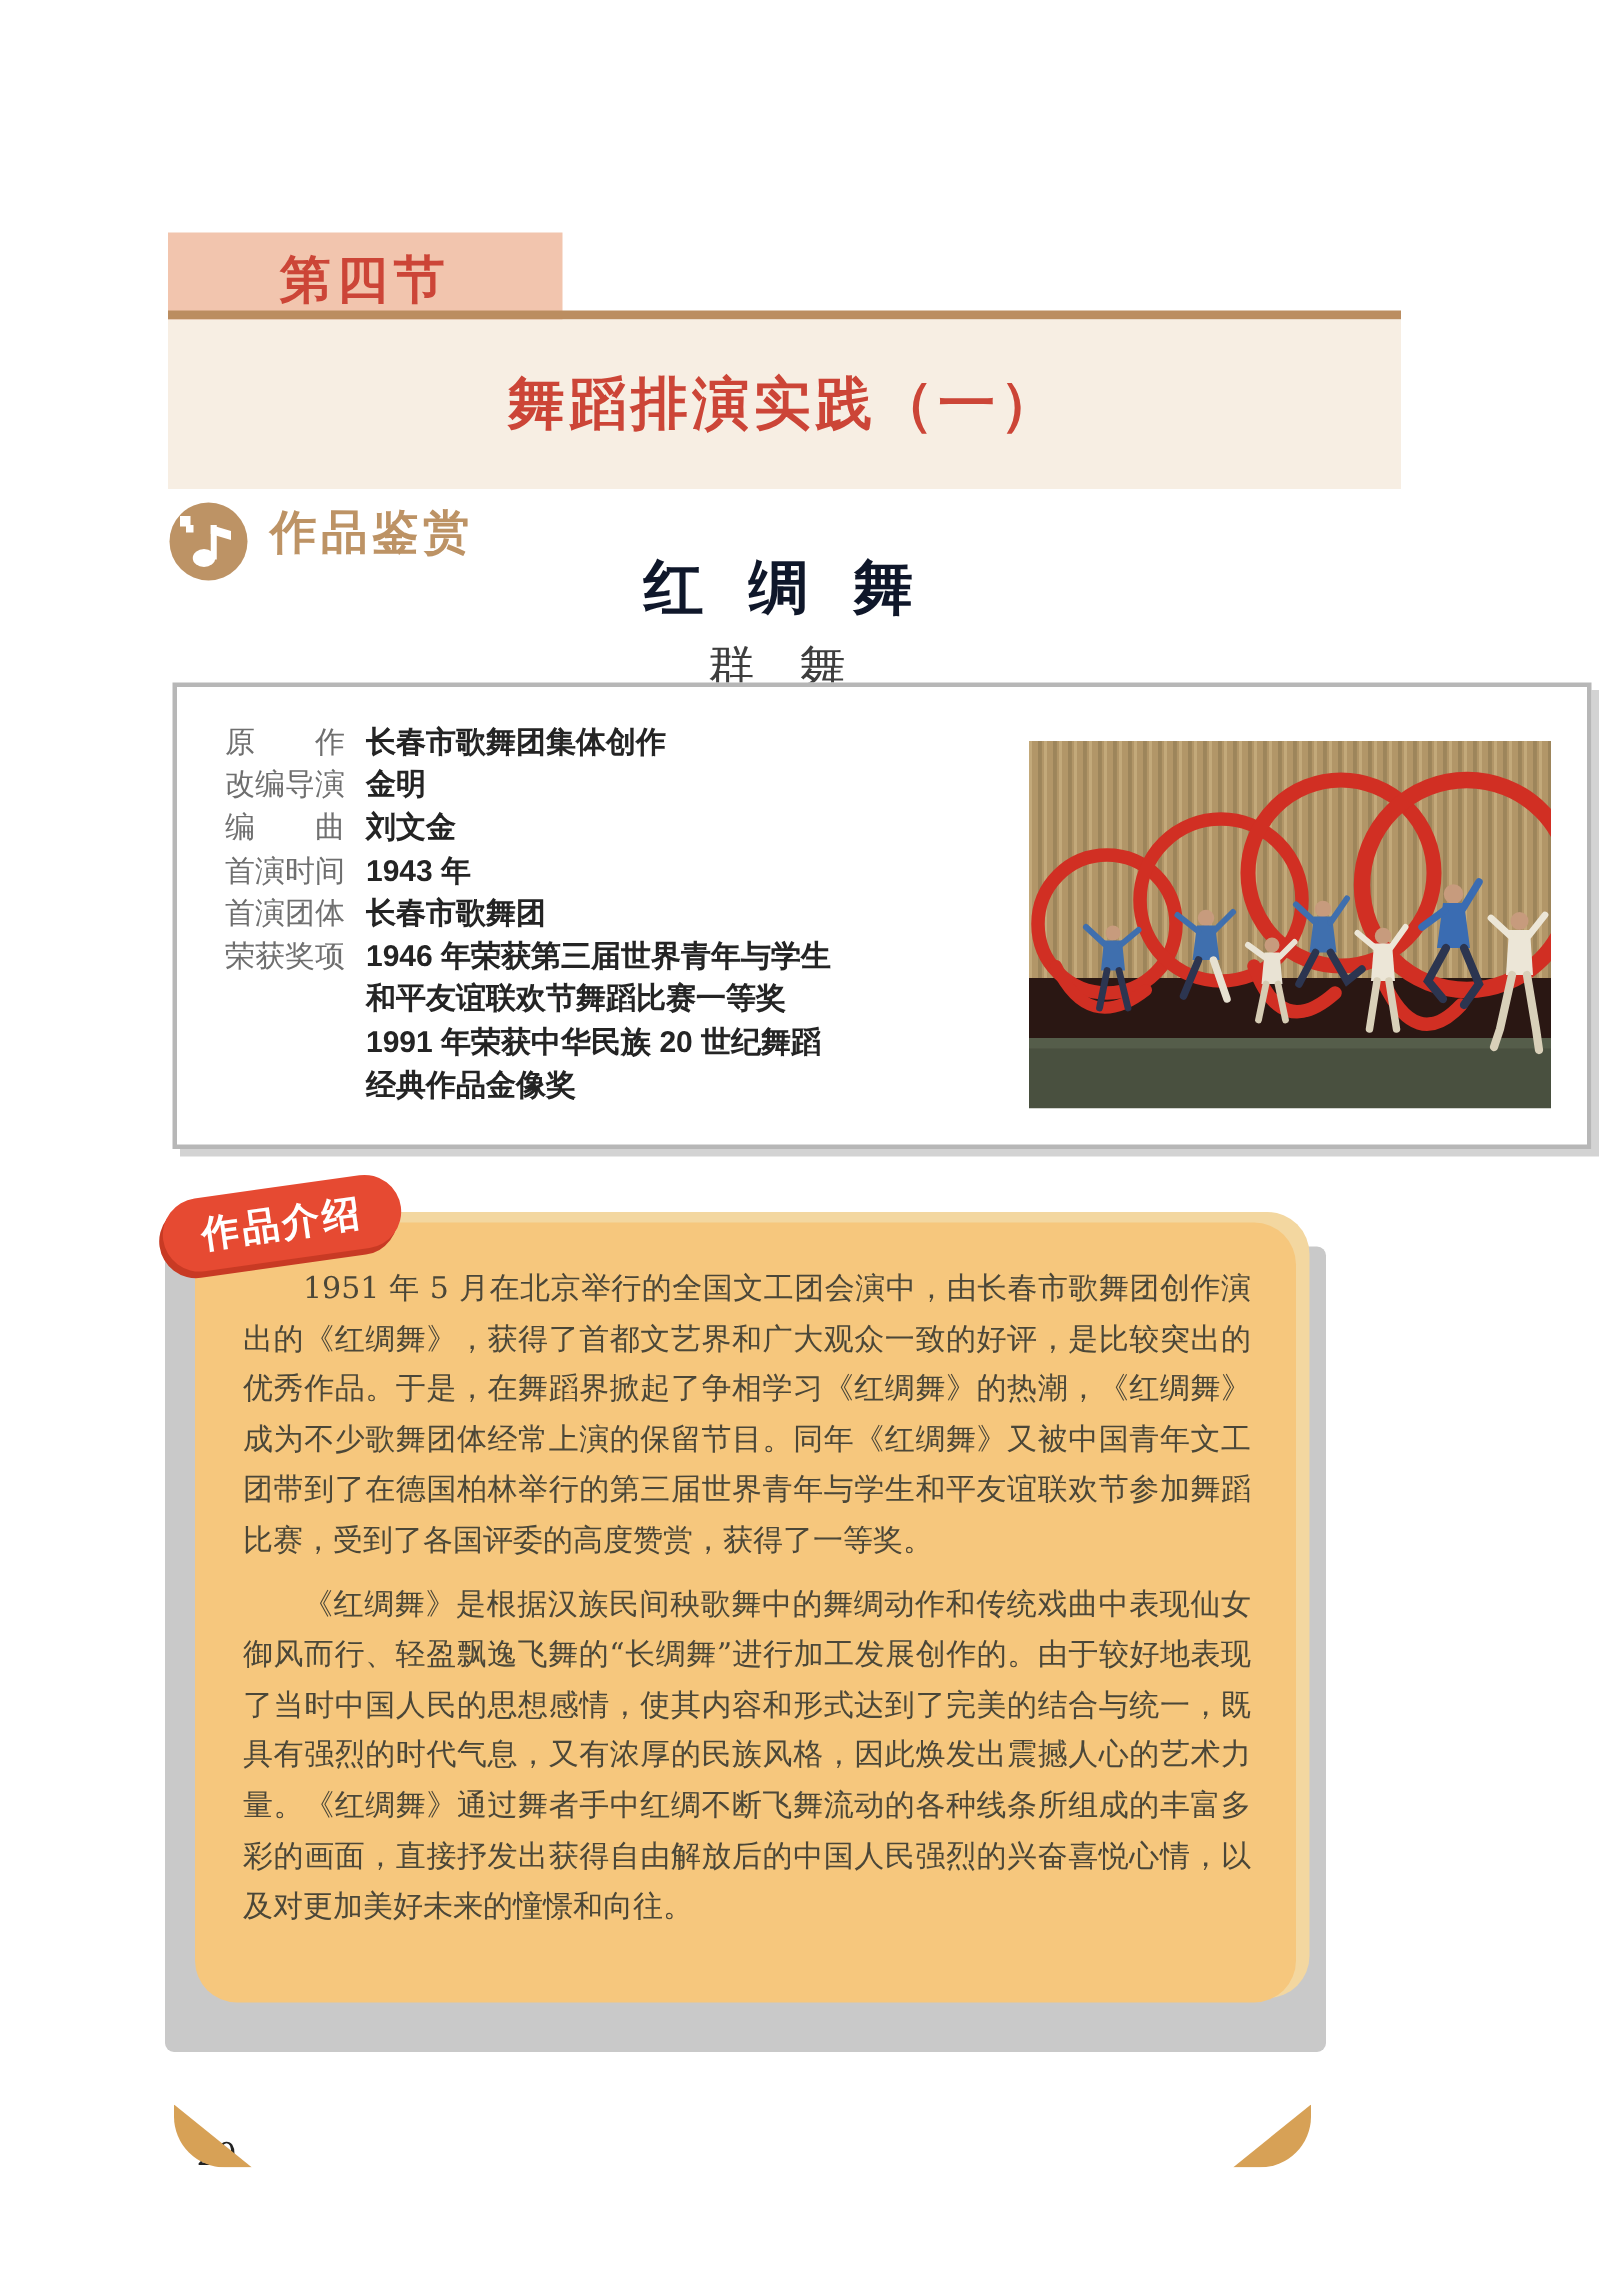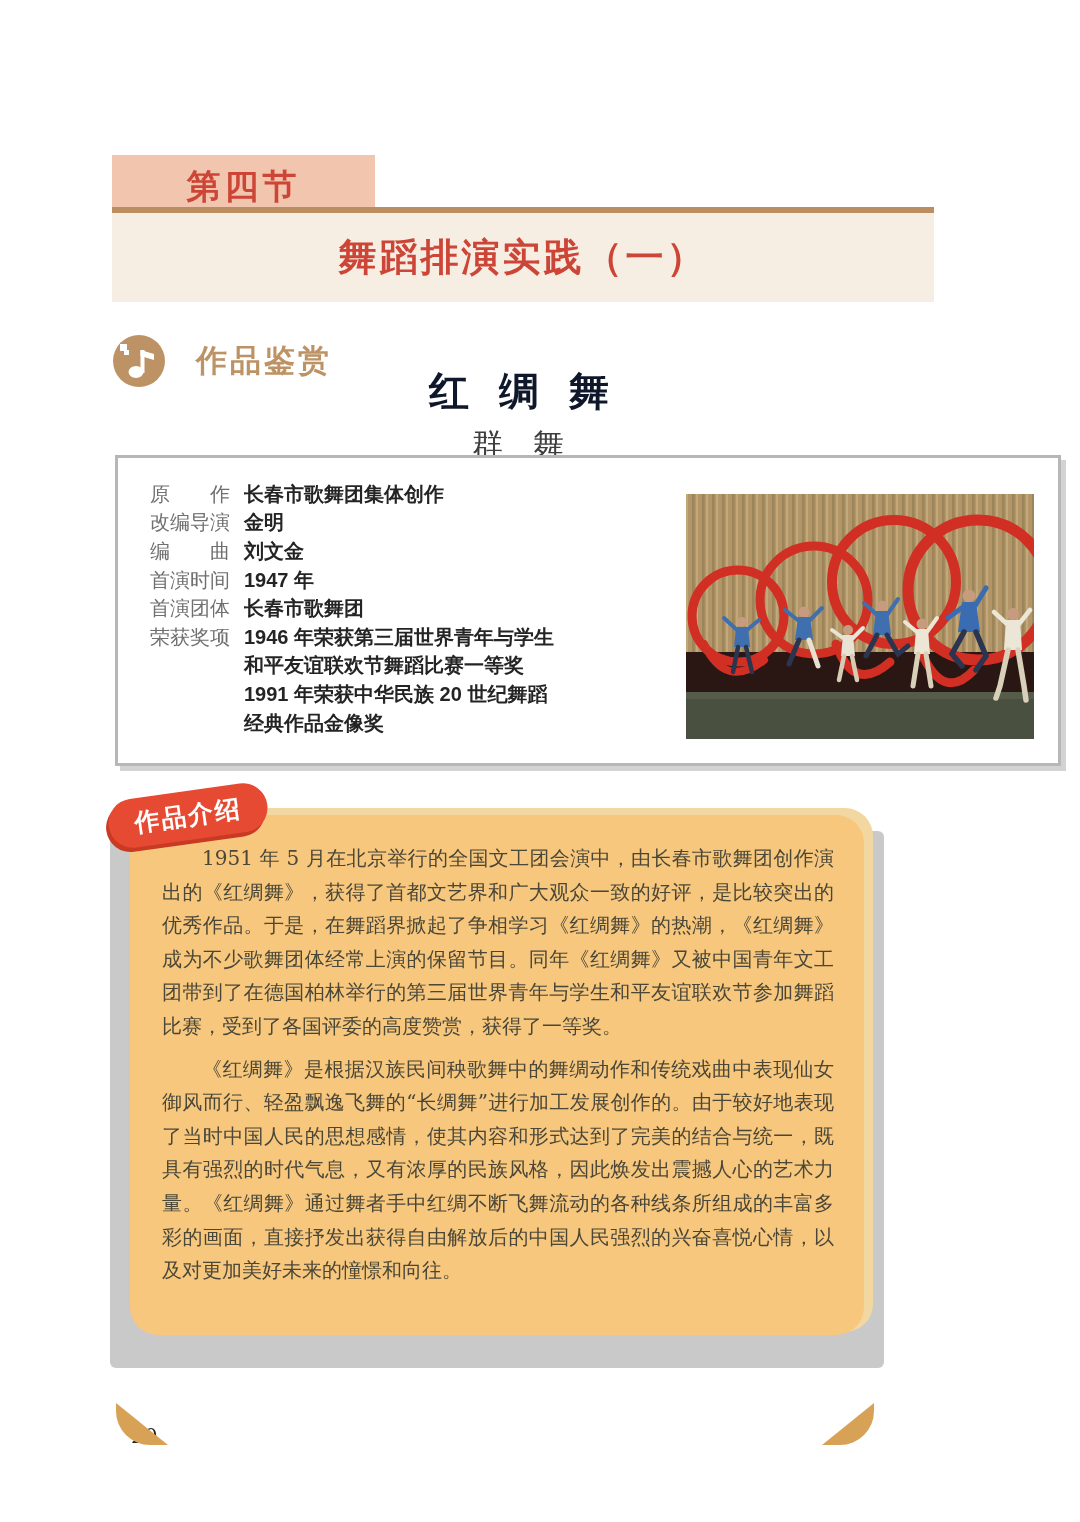--- a/index.html
+++ b/index.html
@@ -15,29 +15,29 @@
     position:absolute;left:112px;top:155px;width:263px;height:64px;
     background:#f2c5ae;
     display:flex;align-items:center;justify-content:center;
     color:#cc4537;font-size:34px;font-weight:bold;letter-spacing:4px;
   }
   .sec-rule{
     position:absolute;left:112px;top:207px;width:822px;height:6px;
     background:#bb8d60;
   }
   .sec-banner{
-    position:absolute;left:112px;top:213px;width:822px;height:89px;
+    position:absolute;left:112px;top:213px;width:822px;height:113px;
     background:#f7eee3;
     display:flex;align-items:center;justify-content:center;
     color:#cc4537;font-size:38px;font-weight:bold;letter-spacing:3px;
   }
   
   .appr{
     position:absolute;left:112px;top:334px;
-    display:flex;align-items:center;gap:30px;
+    display:flex;align-items:flex-start;gap:14px;
   }
   .appr-icon{width:54px;height:54px;flex:0 0 auto;}
   .appr-label{
     color:#bd9365;font-size:31px;font-weight:bold;letter-spacing:3px;
   }
   
   .work-title{
     position:absolute;left:112px;top:364px;width:822px;
     text-align:center;
     font-family:"DejaVu Serif",serif;font-weight:bold;
@@ -158,21 +158,21 @@
       <div class="info-row">
         <span class="info-label">改编导演</span>
         <span class="info-value">金明</span>
       </div>
       <div class="info-row">
         <span class="info-label">编　　曲</span>
         <span class="info-value">刘文金</span>
       </div>
       <div class="info-row">
         <span class="info-label">首演时间</span>
-        <span class="info-value">1947 年</span>
+        <span class="info-value">1943 年</span>
       </div>
       <div class="info-row">
         <span class="info-label">首演团体</span>
         <span class="info-value">长春市歌舞团</span>
       </div>
       <div class="info-row">
         <span class="info-label">荣获奖项</span>
         <span class="info-value">1946 年荣获第三届世界青年与学生</span>
       </div>
       <div class="info-row">

